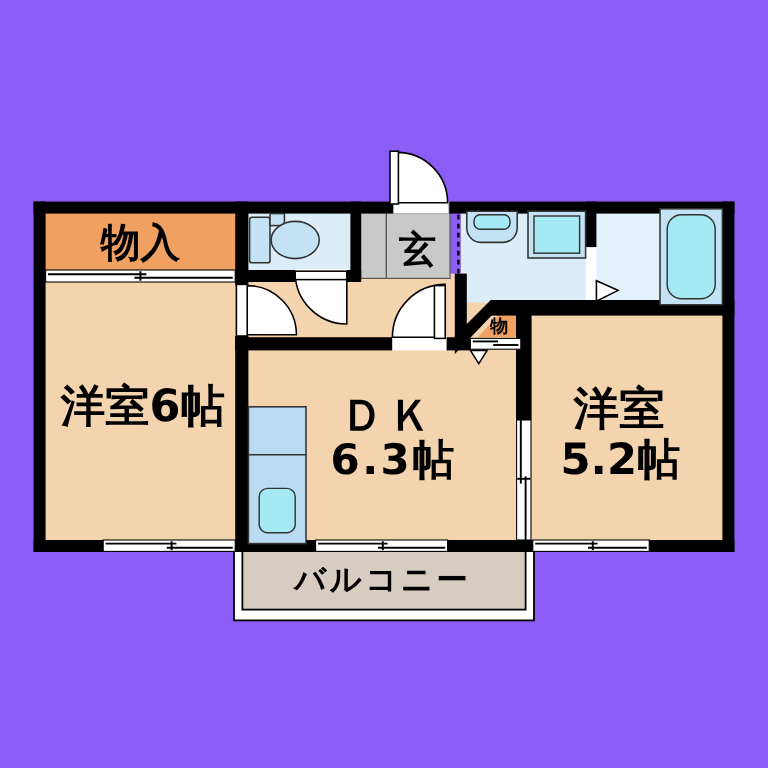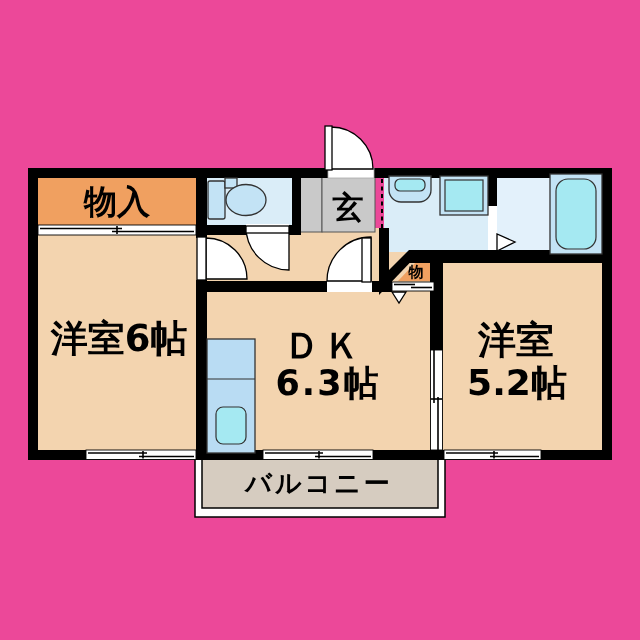--- a/index.html
+++ b/index.html
@@ -1,16 +1,16 @@
 <!DOCTYPE html>
 <html style="--wall: #000000; --room-fill: #F3D4AF; --storage-orange: #F0A060; --wet-floor-blue: #DAEDF8; --bath-floor-blue: #E3F1FB; --fixture-blue: #C3E3F5; --fixture-cyan: #A5E9F2; --counter-blue: #B9DCF3; --entrance-gray: #C9C9C9; --balcony-tan: #D6CCC0;"><head>
 <meta charset="utf-8">
 <style>
   html,body{margin:0;padding:0;background:#ffffff;}
-  .stage{width:640px;height:640px;background:#ec4899;position:relative;font-family:"DejaVu Sans","Liberation Sans",sans-serif;}
+  .stage{width:640px;height:640px;background:#8b5cf6;position:relative;font-family:"DejaVu Sans","Liberation Sans",sans-serif;}
   svg{display:block;}
   .wall{fill:var(--wall);}
   .room{fill:var(--room-fill);}
   .orange{fill:var(--storage-orange);}
   .wet{fill:var(--wet-floor-blue);}
   .bathfloor{fill:var(--bath-floor-blue);}
   .gray{fill:var(--entrance-gray);stroke:#555;stroke-width:1;}
   .tan{fill:var(--balcony-tan);stroke:#000;stroke-width:1.5;}
   .fixture{fill:var(--fixture-blue);stroke:#333;stroke-width:1.3;}
   .cyan{fill:var(--fixture-cyan);stroke:#333;stroke-width:1.2;}

